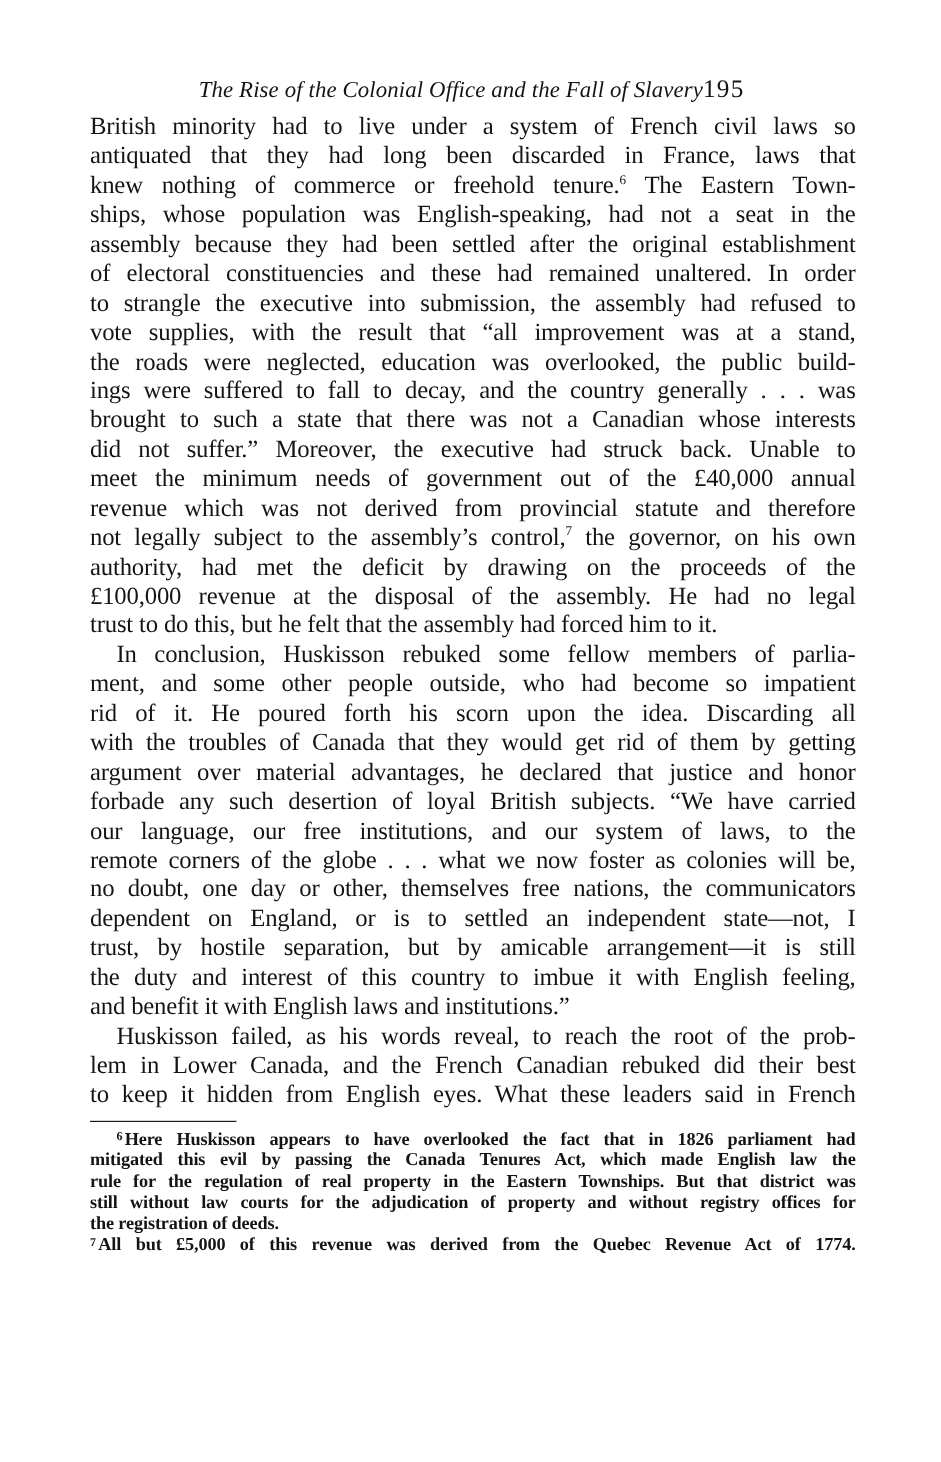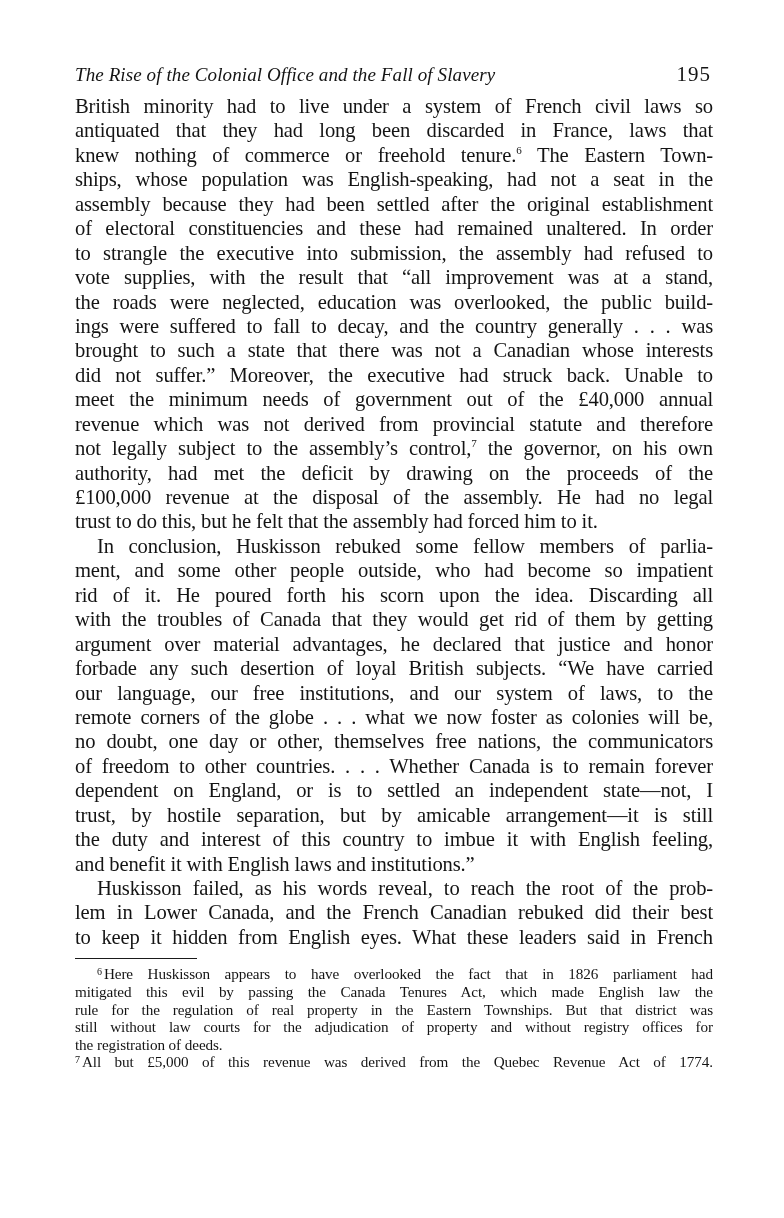--- a/index.html
+++ b/index.html
@@ -16,21 +16,21 @@
       font-family: "Liberation Serif", "DejaVu Serif", serif;
     }
     .page {
       position: absolute;
       left: 75px;
       top: 62px;
       width: 638px;
     }
     .running-head {
       display: flex;
-      justify-content: space-between;
+      justify-content: center;
       align-items: baseline;
       height: 30px;
       font-size: 19px;
       letter-spacing: 0.1px;
     }
     .running-title {
       font-style: italic;
     }
     .page-number {
       font-size: 21px;
@@ -73,20 +73,21 @@
     }
     .fn-line {
       display: block;
       height: 17.6px;
       line-height: 17.6px;
       font-size: 15.2px;
       white-space: nowrap;
       text-align: justify;
       text-align-last: justify;
       letter-spacing: -0.1px;
+      font-weight: bold;
     }
     .fn-line.last {
       text-align-last: left;
     }
     .fn-marker {
       font-size: 10px;
       vertical-align: 4px;
       line-height: 0;
       margin-right: 2px;
     }
@@ -122,21 +123,20 @@
     <span class="line last">trust to do this, but he felt that the assembly had forced him to it.</span>
     <span class="line indent">In conclusion, Huskisson rebuked some fellow members of parlia-</span>
     <span class="line">ment, and some other people outside, who had become so impatient</span>
     <span class="line">rid of it.  He poured forth his scorn upon the idea.  Discarding all</span>
     <span class="line">with the troubles of Canada that they would get rid of them by getting</span>
     <span class="line">argument over material advantages, he declared that justice and honor</span>
     <span class="line">forbade any such desertion of loyal British subjects.  “We have carried</span>
     <span class="line">our language, our free institutions, and our system of laws, to the</span>
     <span class="line">remote corners of the globe . . . what we now foster as colonies will be,</span>
     <span class="line">no doubt, one day or other, themselves free nations, the communicators</span>
-    <span class="line">of freedom to other countries. . . . Whether Canada is to remain forever</span>
     <span class="line">dependent on England, or is to settled an independent state—not, I</span>
     <span class="line">trust, by hostile separation, but by amicable arrangement—it is still</span>
     <span class="line">the duty and interest of this country to imbue it with English feeling,</span>
     <span class="line last">and benefit it with English laws and institutions.”</span>
     <span class="line indent">Huskisson failed, as his words reveal, to reach the root of the prob-</span>
     <span class="line">lem in Lower Canada, and the French Canadian rebuked did their best</span>
     <span class="line">to keep it hidden from English eyes. What these leaders said in French</span>
   </div>
 
   <div class="fn-rule"></div>

